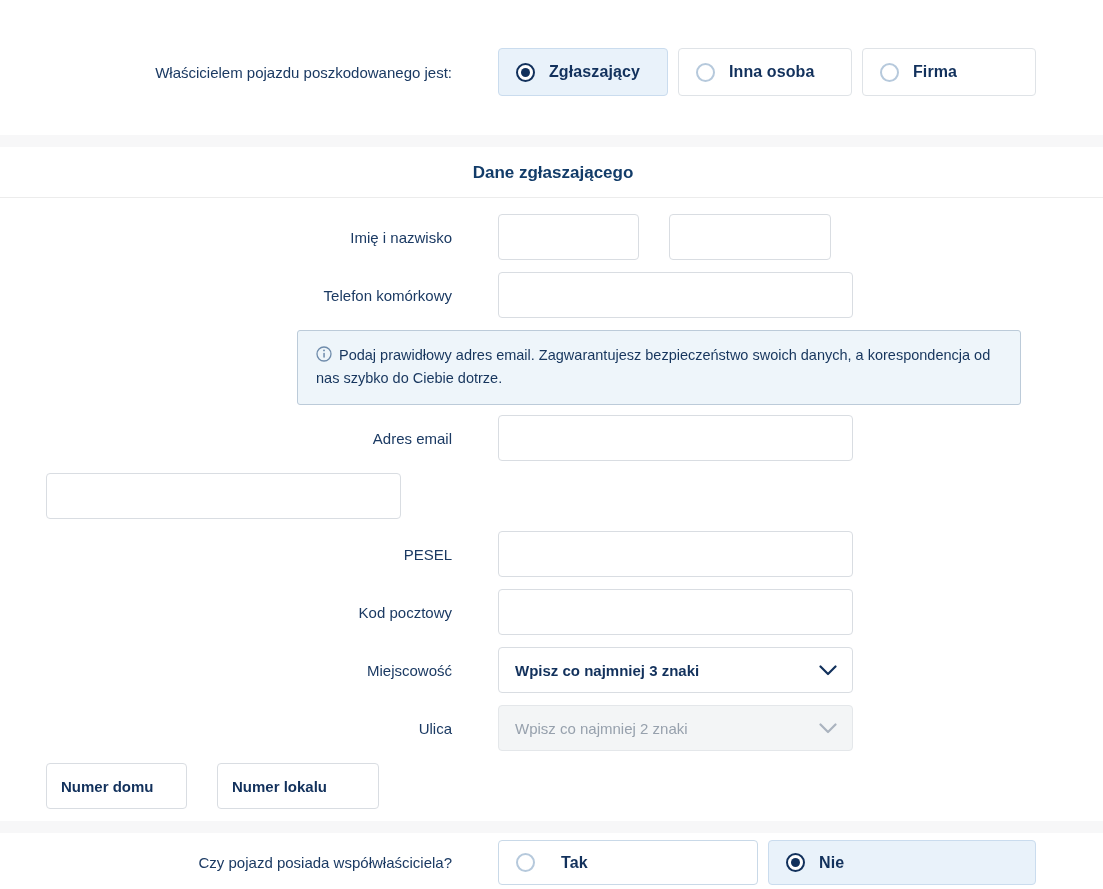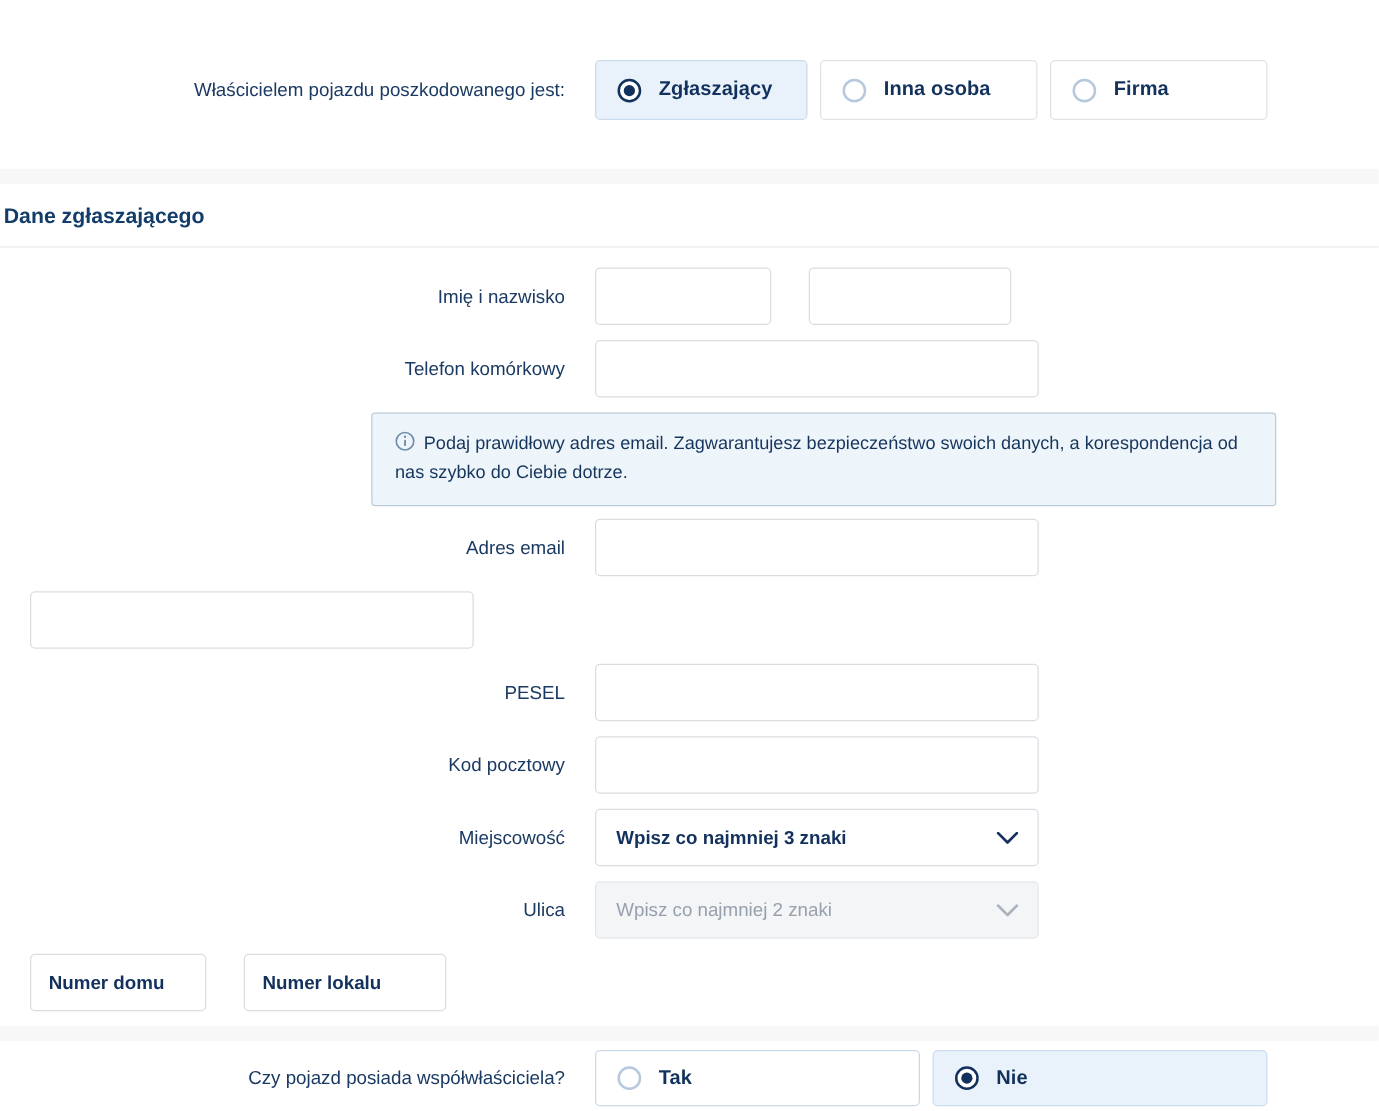--- a/index.html
+++ b/index.html
@@ -19,21 +19,21 @@
   }
   .label-col {
     width: 452px;
     text-align: right;
     font-size: 15px;
     color: #1b3a63;
     flex: 0 0 452px;
     padding-right: 0;
   }
   .ctrl-col {
-    margin-left: 24px;
+    margin-left: 46px;
     display: flex;
     align-items: center;
   }
 
   
   .question-row { margin-top: 48px; margin-bottom: 0; align-items: stretch; }
   .question-row .label-col { display: flex; align-items: center; justify-content: flex-end; }
 
   
   .radio-btn {
@@ -71,34 +71,35 @@
   }
   .radio-btn .radio-label {
     font-size: 16px;
     font-weight: 700;
     color: #12315c;
     margin-left: 14px;
     letter-spacing: .1px;
   }
   .w170 { width: 170px; }
   .w174 { width: 174px; }
-  .w260 { width: 260px; }
+  .w260 { width: 260px; gap: 12px; }
   .w268 { width: 268px; }
 
   
   .band {
     width: 1103px; height: 12px;
     background: #f7f7f8;
   }
   .band-1 { margin-top: 39px; }
 
   .section-header {
     padding: 16px 0 14px 3px;
     border-bottom: 1px solid #ececec;
     margin-bottom: 16px;
+    text-align: center;
   }
   .section-header h2 {
     font-size: 17px;
     font-weight: 700;
     color: #123c69;
     font-family: "Liberation Sans", sans-serif;
   }
 
   
   .text-input {

